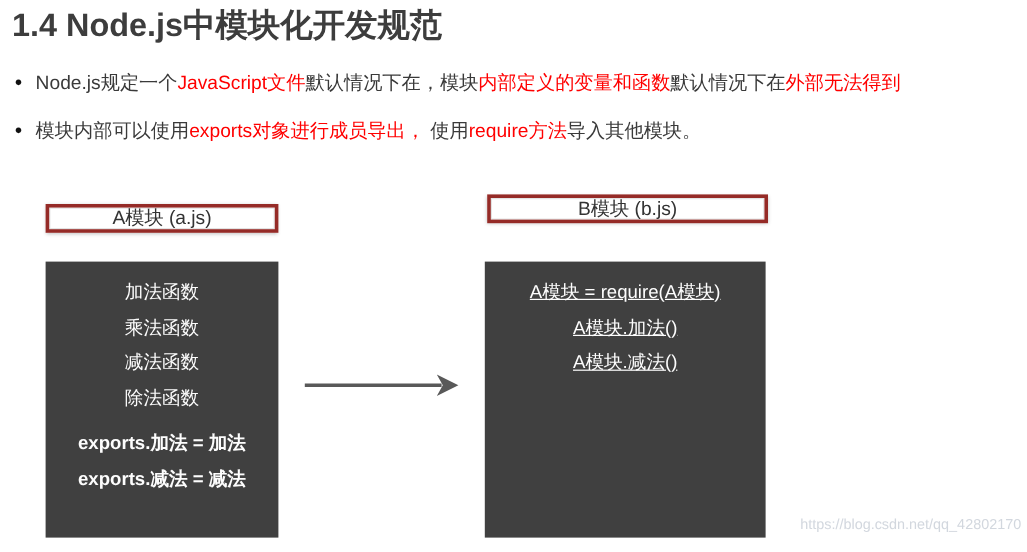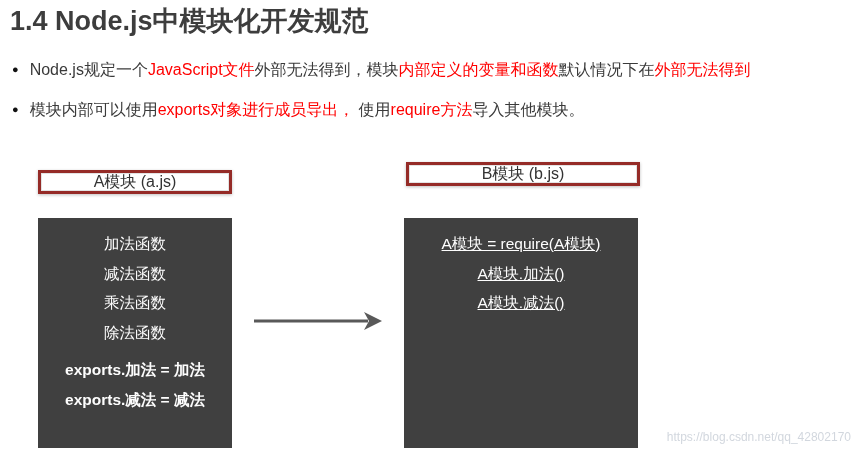--- a/index.html
+++ b/index.html
@@ -94,35 +94,35 @@
 </head>
 <body>
 
 <div class="page">
 
   <h1 class="page-title">1.4 Node.js中模块化开发规范</h1>
 
   <ul class="bullets">
     <li>
       <span class="dot">●</span>
-      <span class="rich"><span>Node.js规定一个</span><span class="em">JavaScript文件</span><span>外部无法得到，模块</span><span class="em">内部定义的变量和函数</span><span>默认情况下在</span><span class="em">外部无法得到</span></span>
+      <span class="rich"><span>Node.js规定一个</span><span class="em">JavaScript文件</span><span>默认情况下在，模块</span><span class="em">内部定义的变量和函数</span><span>默认情况下在</span><span class="em">外部无法得到</span></span>
     </li>
     <li>
       <span class="dot">●</span>
       <span class="rich"><span>模块内部可以使用</span><span class="em">exports对象进行成员导出，</span><span> 使用</span><span class="em">require方法</span><span>导入其他模块。</span></span>
     </li>
   </ul>
 
   <div class="module-header a">A模块 (a.js)</div>
 
   <div class="module-body a">
     <div class="fn-lines">
       <div class="line">加法函数</div>
+      <div class="line">乘法函数</div>
       <div class="line">减法函数</div>
-      <div class="line">乘法函数</div>
       <div class="line">除法函数</div>
     </div>
     <div class="export-lines">
       <div class="line">exports.加法 = 加法</div>
       <div class="line">exports.减法 = 减法</div>
     </div>
   </div>
 
   <svg class="arrow-svg" width="132" height="26" viewBox="0 0 132 26">
     <line x1="2" y1="13" x2="116" y2="13" stroke="#595959" stroke-width="3"></line>

